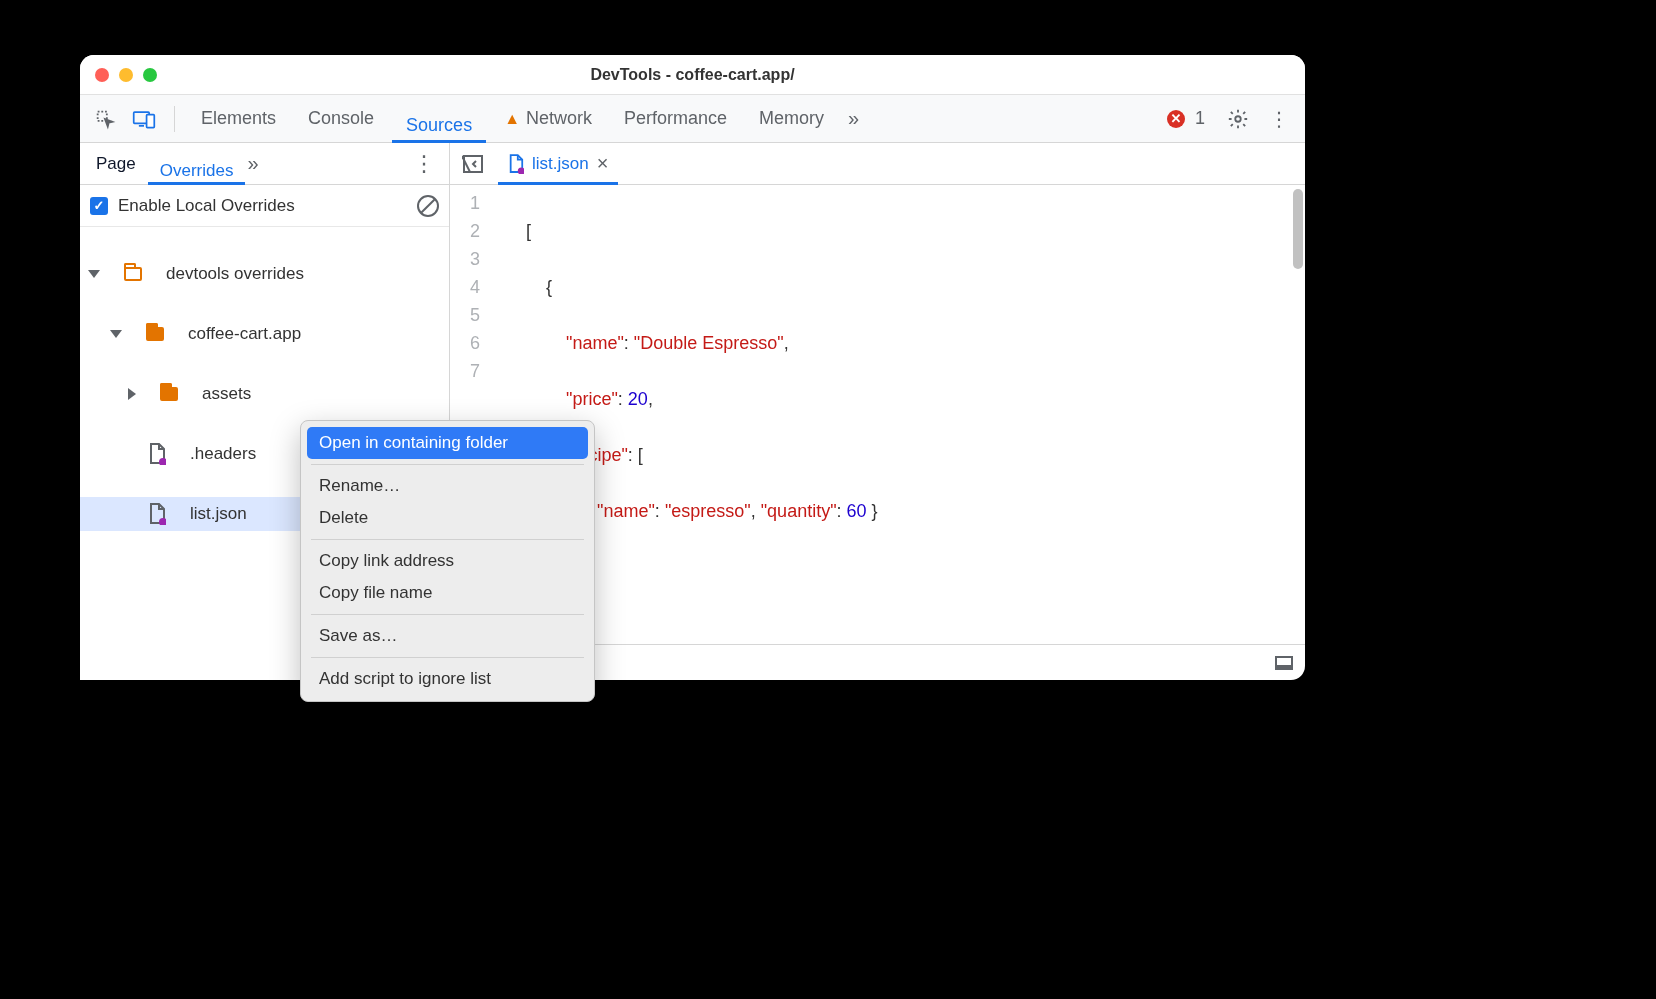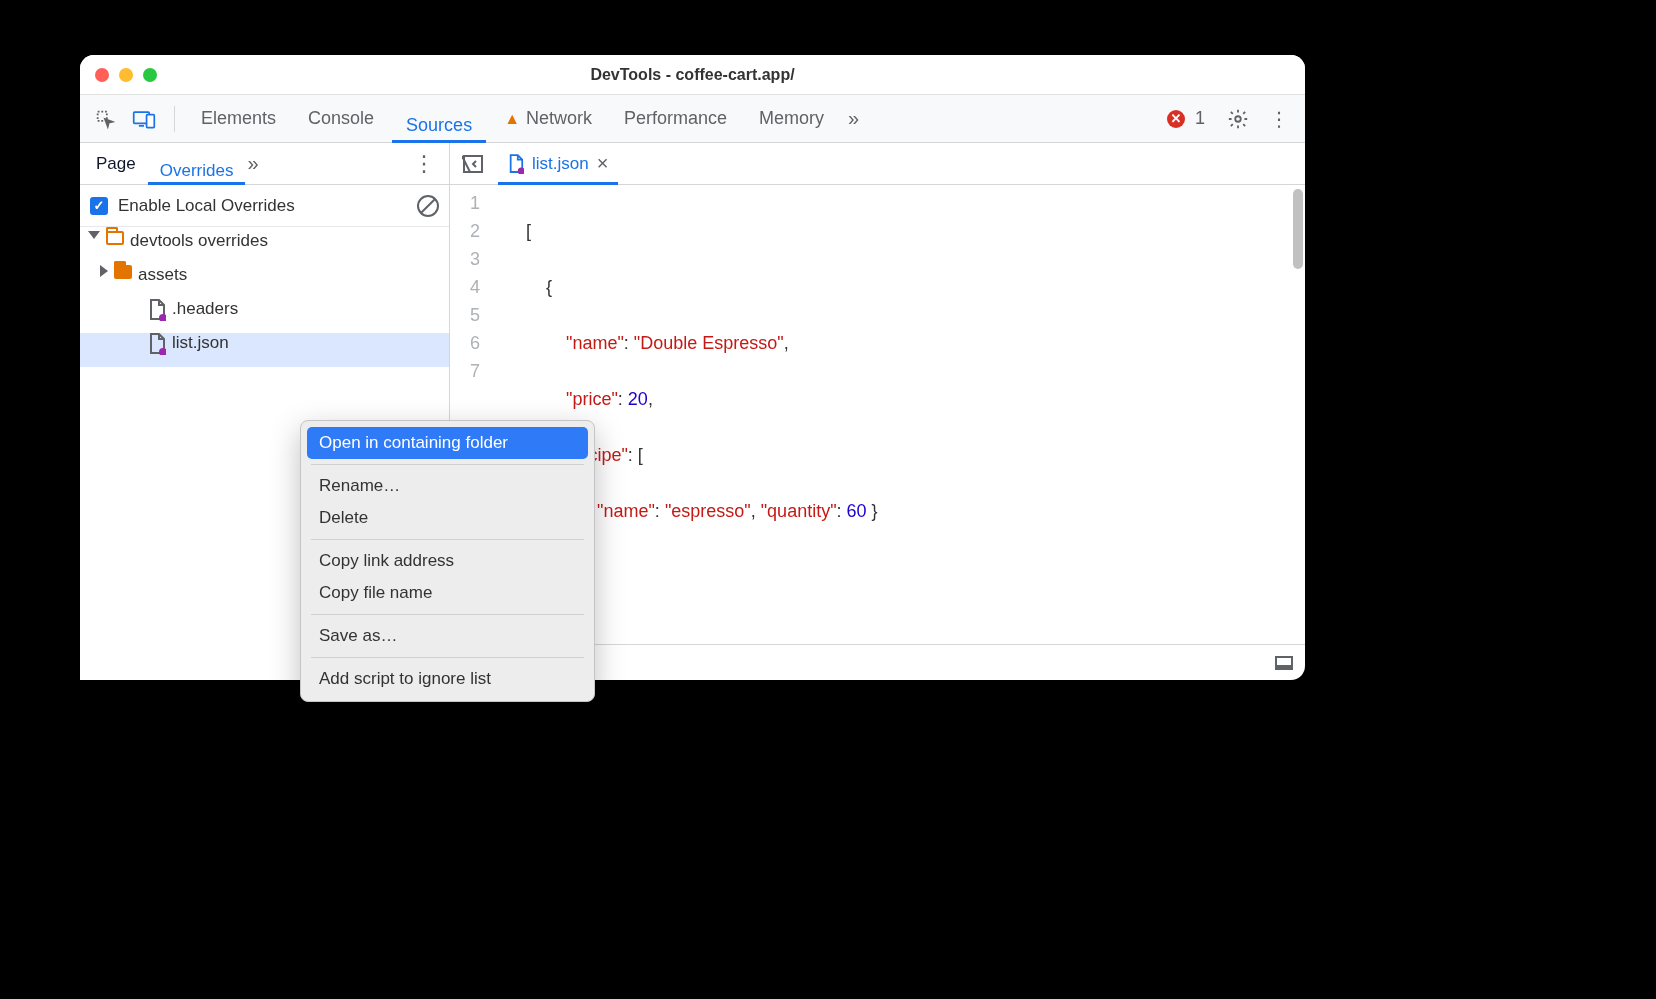--- a/index.html
+++ b/index.html
@@ -108,21 +108,21 @@
   .clear-icon {
     width: 22px; height: 22px; border: 2px solid #5f6368; border-radius: 50%;
     position: relative; margin-left: auto; cursor: pointer;
   }
   .clear-icon::after {
     content: ''; position: absolute; width: 20px; height: 2px; background: #5f6368;
     transform: rotate(-45deg); top: 8px; left: -1px;
   }
   
   .tree { flex: 1; padding-top: 4px; font-size: 17px; color: #333; }
-  .tree-row { height: 34px; display: flex; gap: 6px; cursor: pointer; padding-left: 8px; }
+  .tree-row { height: 34px; display: flex; align-items: center; gap: 24px; cursor: pointer; padding-left: 8px; margin-top: 26px; }
   .tree-row.sel { background: #dbe7ff; }
   .disclosure { width: 0; height: 0; display: inline-block; }
   .disclosure.down { border-left: 6px solid transparent; border-right: 6px solid transparent; border-top: 8px solid #5f6368; }
   .disclosure.right { border-top: 6px solid transparent; border-bottom: 6px solid transparent; border-left: 8px solid #5f6368; }
   .folder-icon { width: 18px; height: 14px; border: 2px solid #e37400; border-radius: 2px; position: relative; }
   .folder-icon::before { content: ''; position: absolute; top: -6px; left: -2px; width: 8px; height: 4px; border: 2px solid #e37400; border-bottom: none; border-radius: 2px 2px 0 0; }
   .folder-icon.solid { background: #e37400; }
   .folder-icon.solid::before { background: #e37400; }
   .file-icon-sv { display: inline-flex; }
   
@@ -274,21 +274,26 @@
         <span>Enable Local Overrides</span>
         <div class="clear-icon"></div>
       </div>
 
       <div class="tree">
         <div class="tree-row" style="padding-left:8px">
           <span class="disclosure down"></span>
           <span class="folder-icon"></span>
           <span>devtools overrides</span>
         </div>
-        <div class="tree-row" style="padding-left:20px">
+        <div class="tree-row" style="padding-left:30px">
+          <span class="disclosure down"></span>
+          <span class="folder-icon solid"></span>
+          <span>coffee-cart.app</span>
+        </div>
+        <div class="tree-row" style="padding-left:48px">
           <span class="disclosure right"></span>
           <span class="folder-icon solid"></span>
           <span>assets</span>
         </div>
         <div class="tree-row" style="padding-left:68px">
           <span class="file-icon-sv">
             <svg width="18" height="22" viewBox="0 0 18 22">
               <path d="M3 1h8l5 5v14H3z" fill="none" stroke="#5f6368" stroke-width="2"></path>
               <path d="M11 1v5h5" fill="none" stroke="#5f6368" stroke-width="2"></path>
               <circle cx="15" cy="19" r="4" fill="#9c27b0"></circle>

